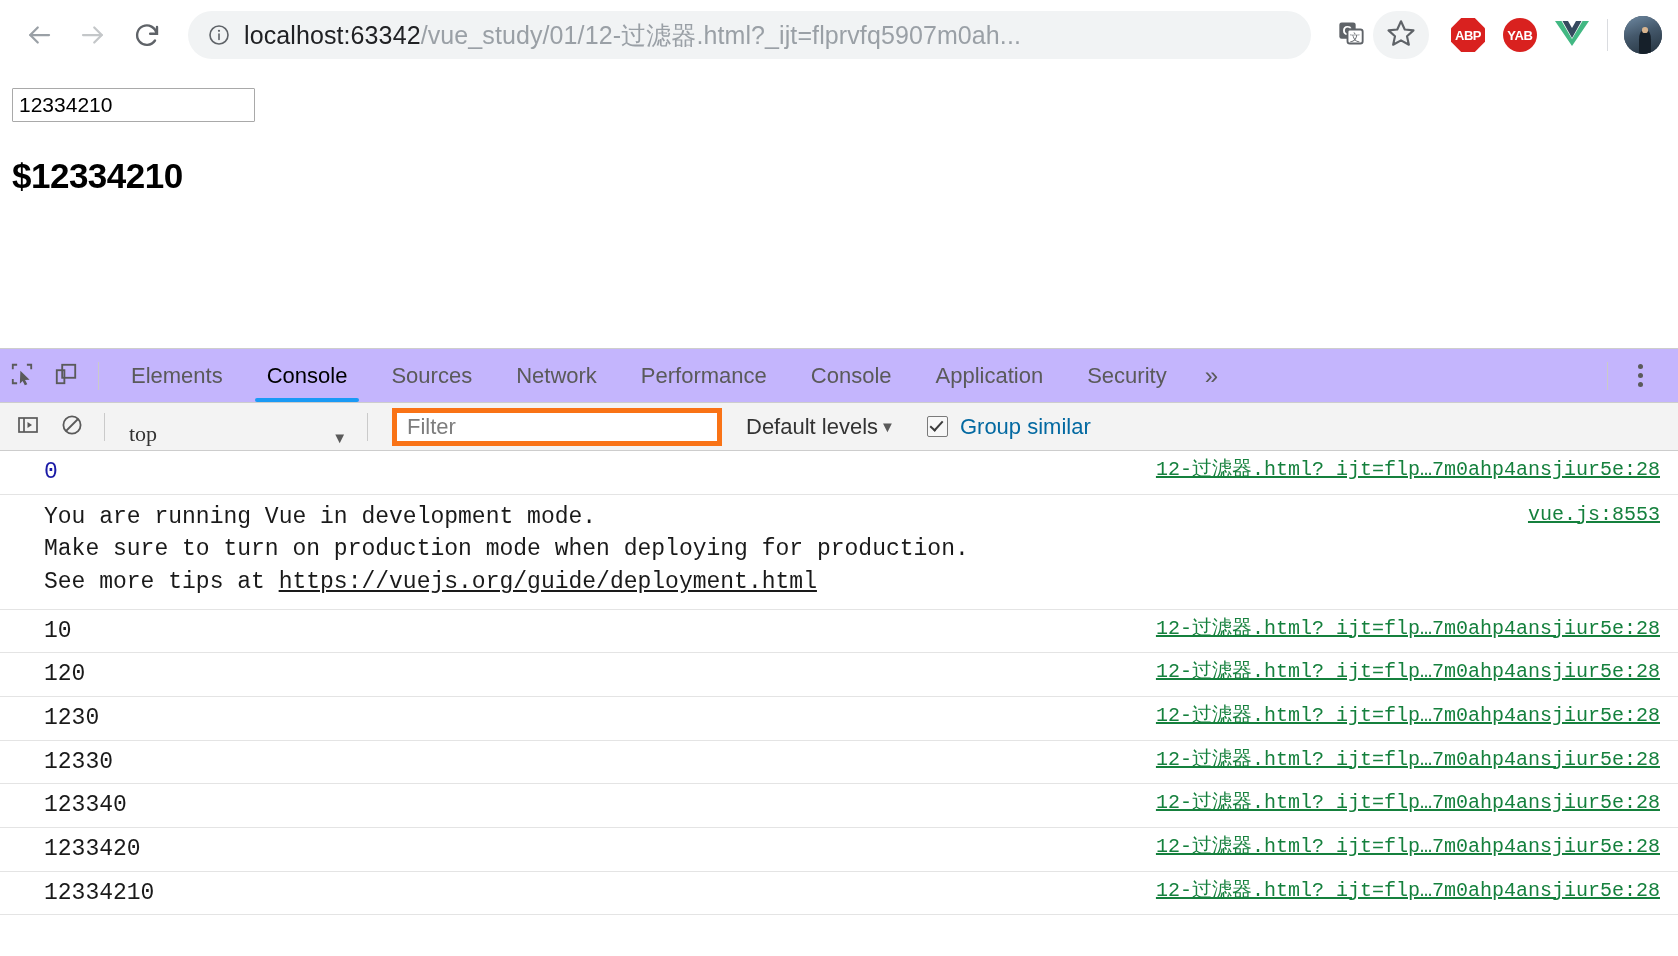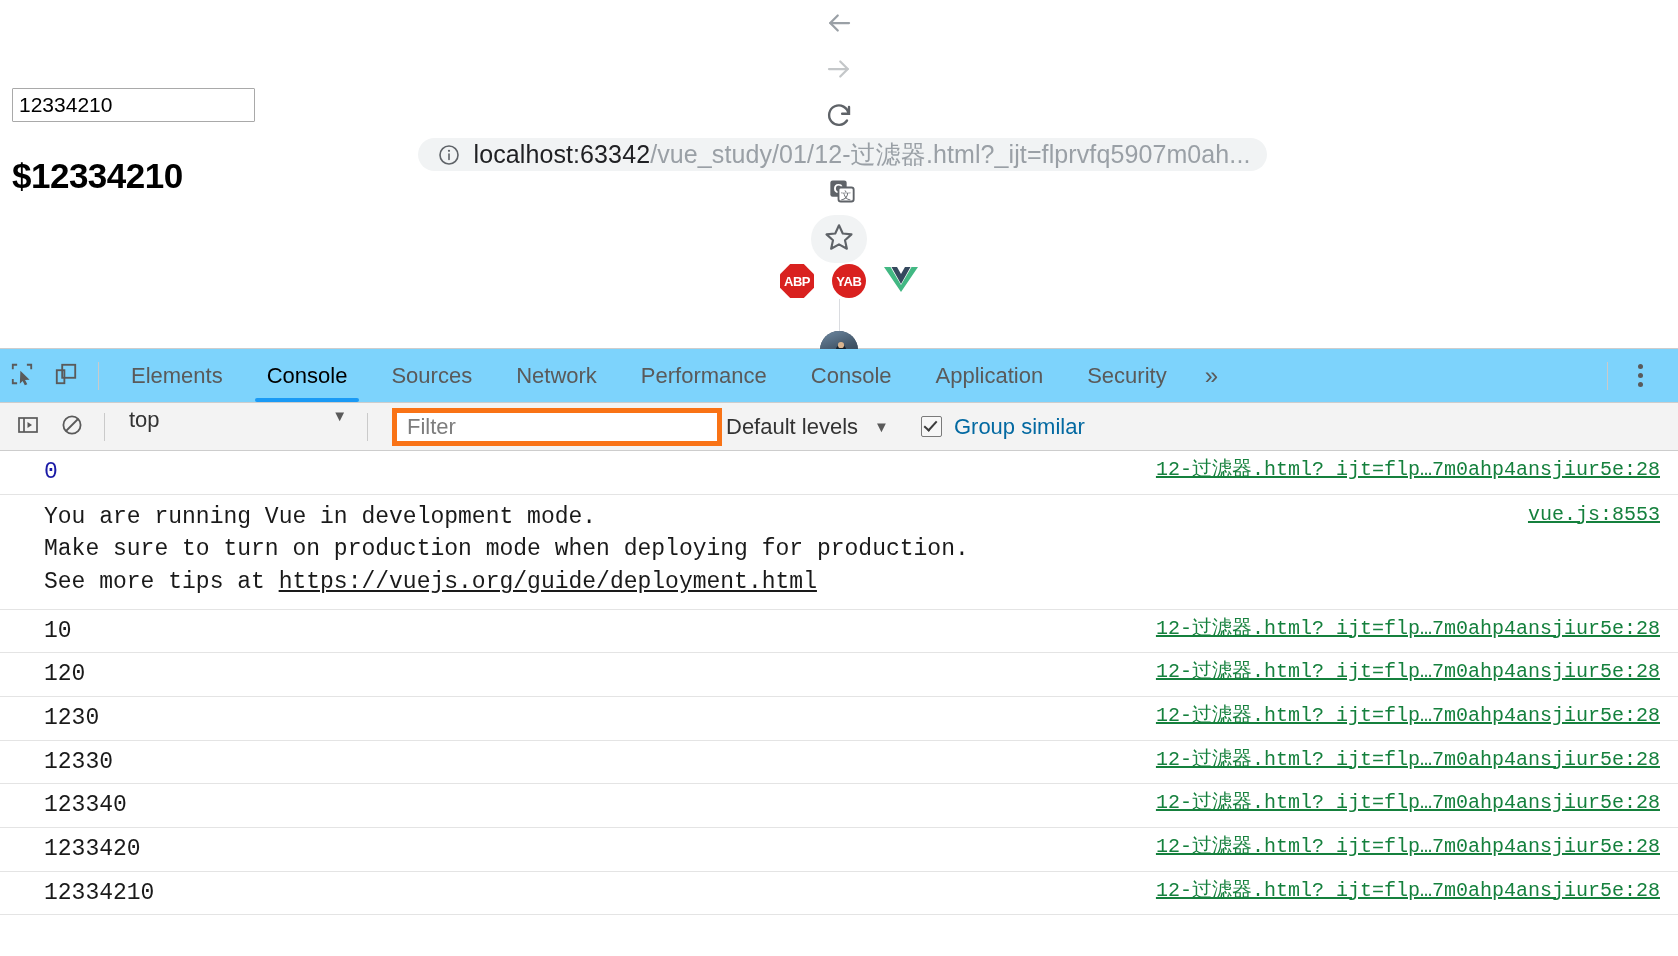--- a/index.html
+++ b/index.html
@@ -16,21 +16,20 @@
   }
 
   
   .browser-toolbar {
     height: 70px;
     background: #ffffff;
     display: flex;
     align-items: center;
     padding: 0 16px;
     box-sizing: border-box;
-    flex-direction: column;
   }
   .nav-btn {
     width: 46px;
     height: 46px;
     display: flex;
     align-items: center;
     justify-content: center;
     border-radius: 50%;
     flex: none;
   }
@@ -179,21 +178,21 @@
     height: 608px;
     display: flex;
     flex-direction: column;
     font-family: "Liberation Sans", sans-serif;
   }
   .dt-tabbar {
     height: 53px;
     display: flex;
     align-items: center;
     border-bottom: 1px solid #cdcdcd;
-    background: #7dd3fc;
+    background: #c4b5fd;
     flex: none;
     position: relative;
     justify-content: flex-end;
   }
   .dt-icon-btn {
     width: 44px; height: 44px;
     display:flex; align-items:center; justify-content:center;
     flex: none;
   }
   .dt-sep {
@@ -250,26 +249,27 @@
     display: flex;
     align-items: center;
     border-bottom: 1px solid #cdcdcd;
     background: #f3f3f3;
     flex: none;
     padding-left: 6px;
     box-sizing: border-box;
   }
   .ctx-select {
     display: flex;
-    align-items: flex-start;
+    align-items: flex-end;
     width: 242px;
     height: 40px;
     flex: none;
     padding-left: 14px;
     box-sizing: border-box;
+    font-family: Liberation Serif, serif;
   }
   .ctx-label {
     font-size: 22px;
     color: #333;
     flex: 1;
   }
   .caret {
     font-size: 15px;
     color: #5a5a5a;
     margin-right: 10px;
@@ -285,22 +285,22 @@
     padding: 0 10px;
     box-sizing: border-box;
     margin-left: 14px;
     flex: none;
     outline: none;
   }
   .filter-input::placeholder { color: #7d7d7d; opacity: 1; }
   .levels-select {
     display: flex;
     align-items: center;
-    gap: 16px;
-    margin-left: 4px;
+    gap: 2px;
+    margin-left: 24px;
     flex: none;
     text-align: right;
   }
   .levels-label { font-size: 22px; color: #333; }
   .group-similar {
     display: flex;
     align-items: center;
     gap: 12px;
     margin-left: 22px;
     flex: none;

